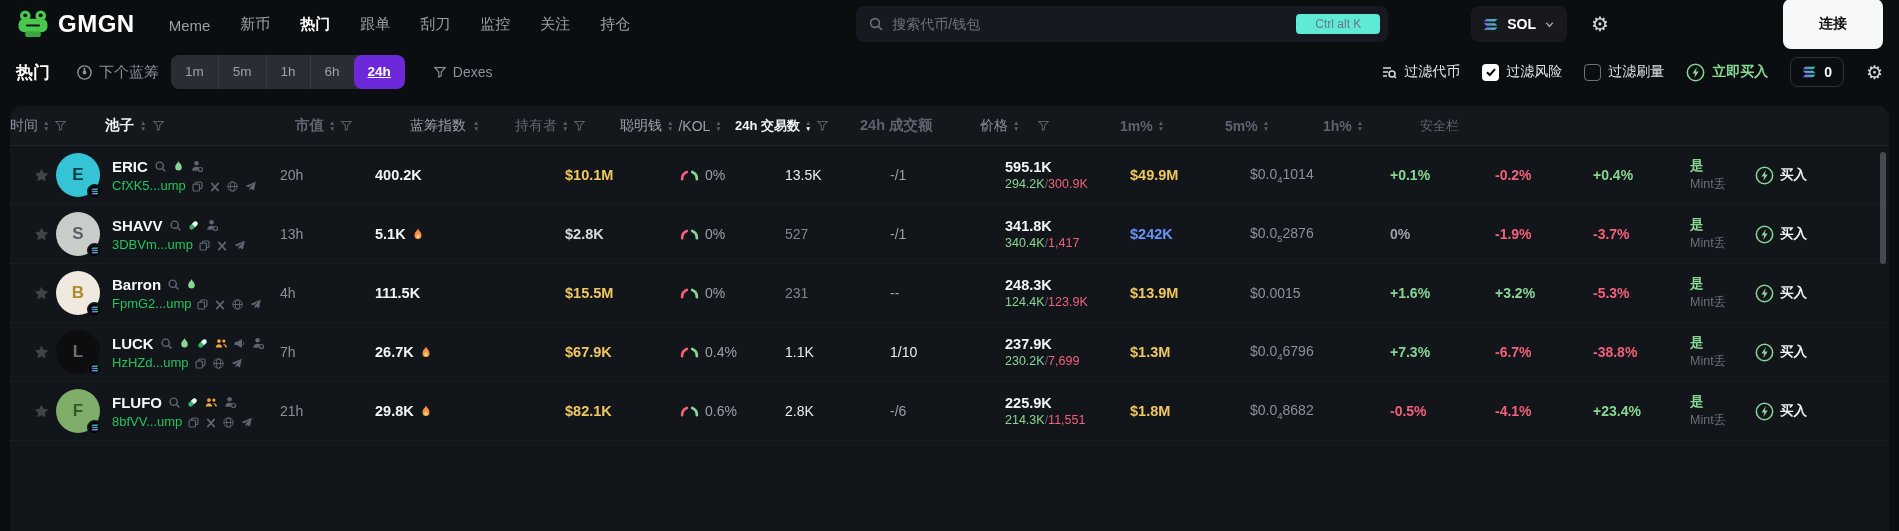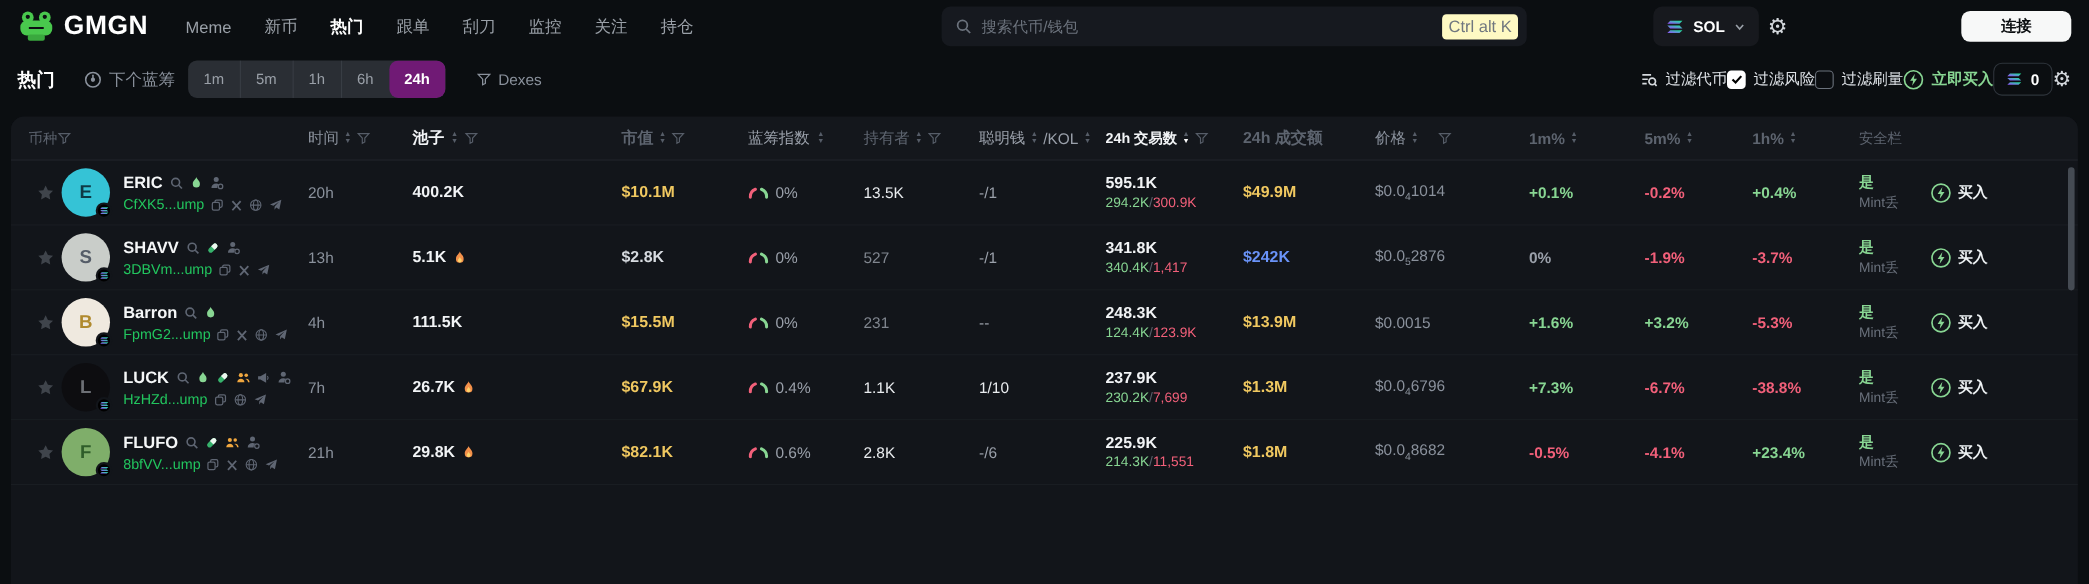--- a/index.html
+++ b/index.html
@@ -13,40 +13,40 @@
   .brand { display:flex; align-items:center; gap:8px; }
   .brand-text { font-size:24px; font-weight:900; letter-spacing:.5px; color:#fff; }
   .menu { display:flex; align-items:flex-end; gap:30px; margin-left:34px; }
   .menu .nav-item { font-size:15px; color:#9aa0a8; cursor:pointer; white-space:nowrap; }
   .menu .nav-item.active { color:#fff; font-weight:700; }
   .searchbox { margin-left:226px; width:532px; height:36px; background:#16191f; border-radius:8px;
     display:flex; align-items:center; padding:0 8px 0 12px; gap:8px; color:#6b727c; }
   .searchbox input { flex:1; background:transparent; border:none; outline:none; color:#cfd4da;
     font-size:14px; font-family:"Liberation Sans",sans-serif; }
   .searchbox input::placeholder { color:#6b727c; }
-  .kbd { background:#fef9c3; color:#70777f; font-size:15px; padding:3px 6px; border-radius:4px; white-space:nowrap; }
-  .nav-right { margin-left:auto; display:flex; align-items:center; gap:8px; }
+  .kbd { background:#5eead4; color:#70777f; font-size:12px; padding:3px 19px; border-radius:4px; white-space:nowrap; }
+  .nav-right { margin-left:auto; display:flex; align-items:center; gap:24px; }
   .chain { height:36px; background:#17191e; border-radius:8px; display:flex; align-items:center;
     gap:8px; padding:0 12px; cursor:pointer; }
   .chain-label { font-size:14px; font-weight:700; color:#fff; }
   .chain .chev { color:#9aa0a8; }
   .gear { color:#d3d7dc; cursor:pointer; }
-  .connect-btn { margin-left:150px; width:100px; height:28px; background:#f7f8f8; color:#0b0e11;
+  .connect-btn { margin-left:150px; width:100px; height:50px; background:#f7f8f8; color:#0b0e11;
     font-size:14px; font-weight:700; border:none; border-radius:8px; cursor:pointer; }
 
   
   .toolbar { height:48px; display:flex; align-items:center; padding:0 16px; }
   .tb-title { font-size:17px; font-weight:800; color:#fff; }
   .next-blue { display:flex; align-items:center; gap:6px; margin-left:26px; color:#8a919c; font-size:15px; cursor:pointer; }
   .tabs { display:flex; align-items:center; height:34px; background:#2a2e34; border-radius:8px; margin-left:12px; overflow:hidden; }
   .tab { padding:0 14px; line-height:34px; font-size:13.5px; color:#9aa0a8; cursor:pointer; border-left:1px solid #383d44; }
   .tab:first-child { border-left:none; }
-  .tab.active { background:#701a75; color:#fff; font-weight:700; border-radius:8px; border-left:none; }
+  .tab.active { background:#6d28d9; color:#fff; font-weight:700; border-radius:8px; border-left:none;text-decoration:underline; }
   .dexes { display:flex; align-items:center; gap:6px; margin-left:28px; color:#8a919c; font-size:14px; cursor:pointer; }
-  .tb-right { margin-left:auto; display:flex; align-items:center; }
+  .tb-right { margin-left:auto; display:flex; align-items:center; gap:22px; }
   .tb-item { display:flex; align-items:center; gap:7px; font-size:14px; color:#dfe3e8; cursor:pointer; white-space:nowrap; }
   .cb { width:17px; height:17px; border-radius:4px; display:inline-flex; align-items:center; justify-content:center; }
   .cb.on { background:#fff; }
   .cb.off { border:1.5px solid #6b727c; background:transparent; }
   .buy-now { color:#88d693; font-weight:600; }
   .preset { height:30px; border:1px solid #2e343b; border-radius:8px; display:flex; align-items:center;
     gap:7px; padding:0 11px; }
   .preset-val { font-size:14px; font-weight:700; color:#fff; }
 
   
@@ -240,28 +240,20 @@
           </svg>
       </span>
       <span class="preset-val">0</span>
     </div>
     <span class="gear ic" style="font-size:19px">⚙</span>
   </div>
 </div>
 
 <div class="table-wrap">
   <div class="thead">
-      <div class="hcell cell c-token">
-        <span class="lbl">币种</span>
-        <span class="ic hfunnel">
-          <svg width="13" height="13" viewBox="0 0 16 16" fill="none" stroke="currentColor" stroke-width="1.3">
-            <path d="M2 3h12l-4.6 5v4.4l-2.8 1.4V8z"></path>
-          </svg>
-        </span>
-      </div>
       <div class="hcell cell c-time">
         <span class="lbl">时间</span>
         <span class="sorts">
           <span>▲</span>
           <span class="dn">▼</span>
         </span>
         <span class="ic hfunnel">
           <svg width="13" height="13" viewBox="0 0 16 16" fill="none" stroke="currentColor" stroke-width="1.3">
             <path d="M2 3h12l-4.6 5v4.4l-2.8 1.4V8z"></path>
           </svg>

